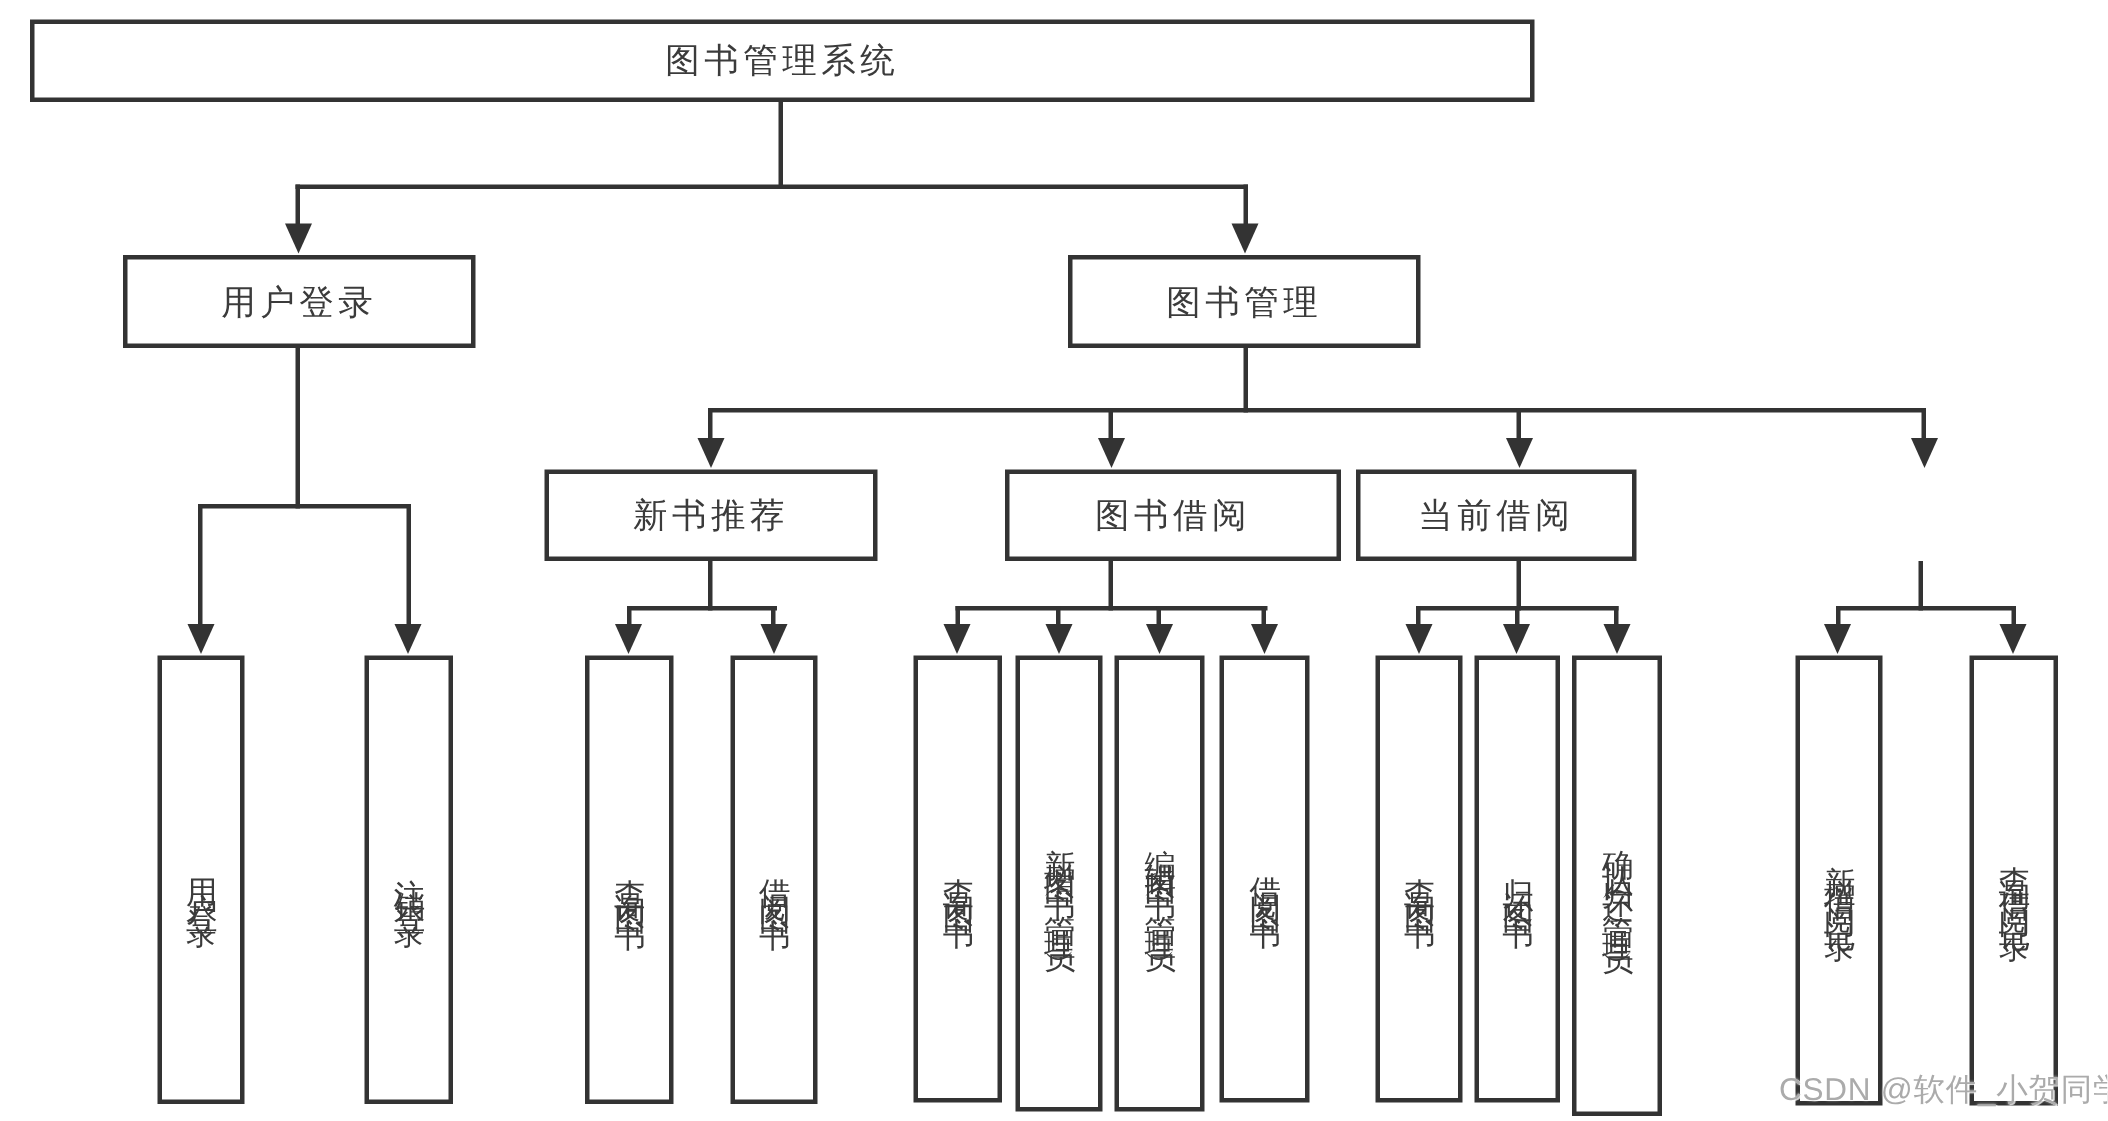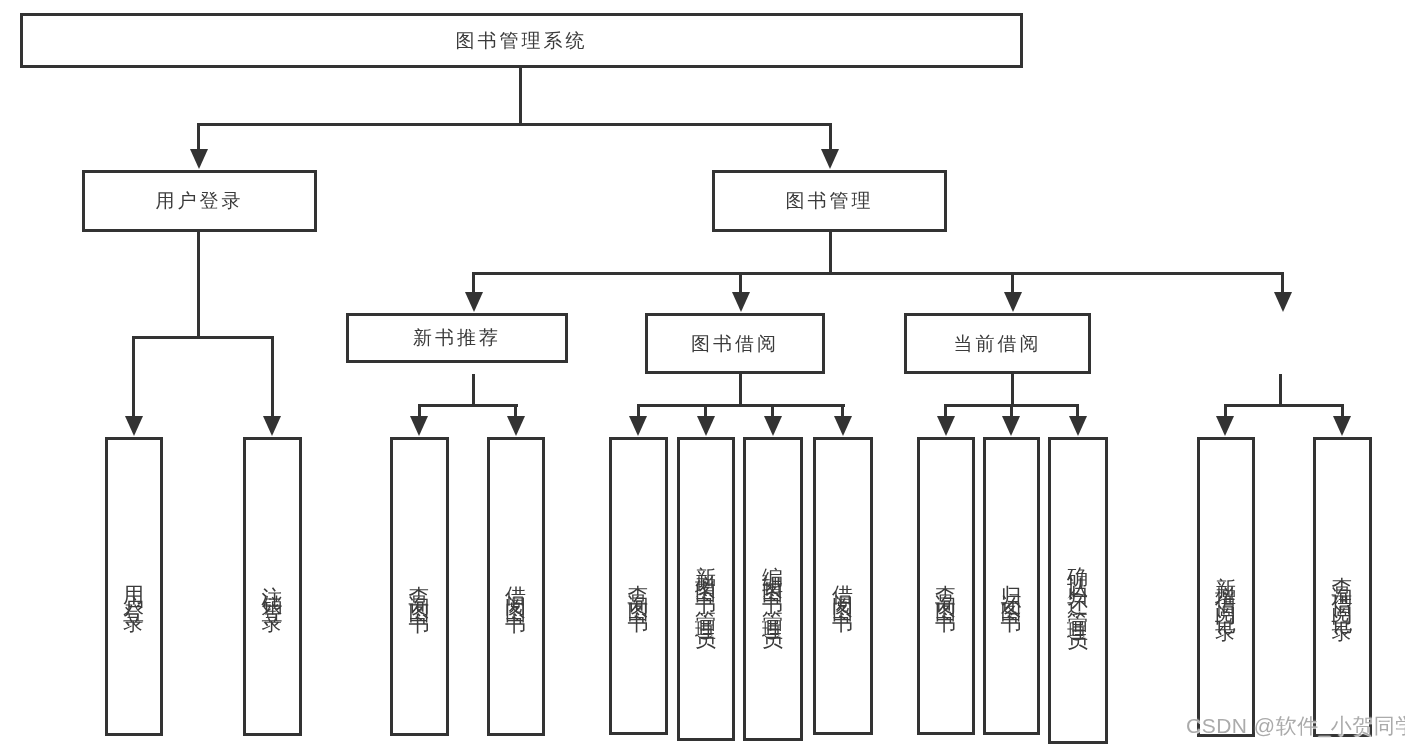--- a/index.html
+++ b/index.html
@@ -16,21 +16,21 @@
     font-family:"Liberation Sans","DejaVu Sans",sans-serif;
     color:var(--text);
   }
   
   .hbox{
     position:absolute;
     box-sizing:border-box;
     border:3px solid var(--line);
     background:var(--bg);
     display:flex;align-items:center;justify-content:center;
-    font-size:19px;letter-spacing:3px;
+    font-size:23px;letter-spacing:3px;
     white-space:nowrap;
   }
   .vbox{
     position:absolute;
     box-sizing:border-box;
     border:3px solid var(--line);
     background:var(--bg);
     display:flex;align-items:center;justify-content:center;
   }
   .vbox span{
@@ -96,24 +96,24 @@
   <div class="h" style="left:472px;top:272px;width:812px"></div>
   <div class="v" style="left:472px;top:272px;height:23px"></div>
   <div class="v" style="left:739px;top:272px;height:23px"></div>
   <div class="v" style="left:1011px;top:272px;height:23px"></div>
   <div class="v" style="left:1281px;top:272px;height:23px"></div>
   <div class="arrow" style="left:465px;top:292px"></div>
   <div class="arrow" style="left:732px;top:292px"></div>
   <div class="arrow" style="left:1004px;top:292px"></div>
   <div class="arrow" style="left:1274px;top:292px"></div>
 
-  <div class="hbox" style="left:346px;top:313px;width:222px;height:50px">
+  <div class="hbox" style="left:363px;top:313px;width:222px;height:61px">
     <span>新书推荐</span>
   </div>
-  <div class="hbox" style="left:645px;top:313px;width:180px;height:61px">
+  <div class="hbox" style="left:670px;top:313px;width:224px;height:61px">
     <span>图书借阅</span>
   </div>
   <div class="hbox" style="left:904px;top:313px;width:187px;height:61px">
     <span>当前借阅</span>
   </div>
 
   <div class="v" style="left:472px;top:374px;height:33px"></div>
   <div class="h" style="left:418px;top:404px;width:100px"></div>
   <div class="v" style="left:418px;top:404px;height:16px"></div>
   <div class="v" style="left:514px;top:404px;height:16px"></div>

